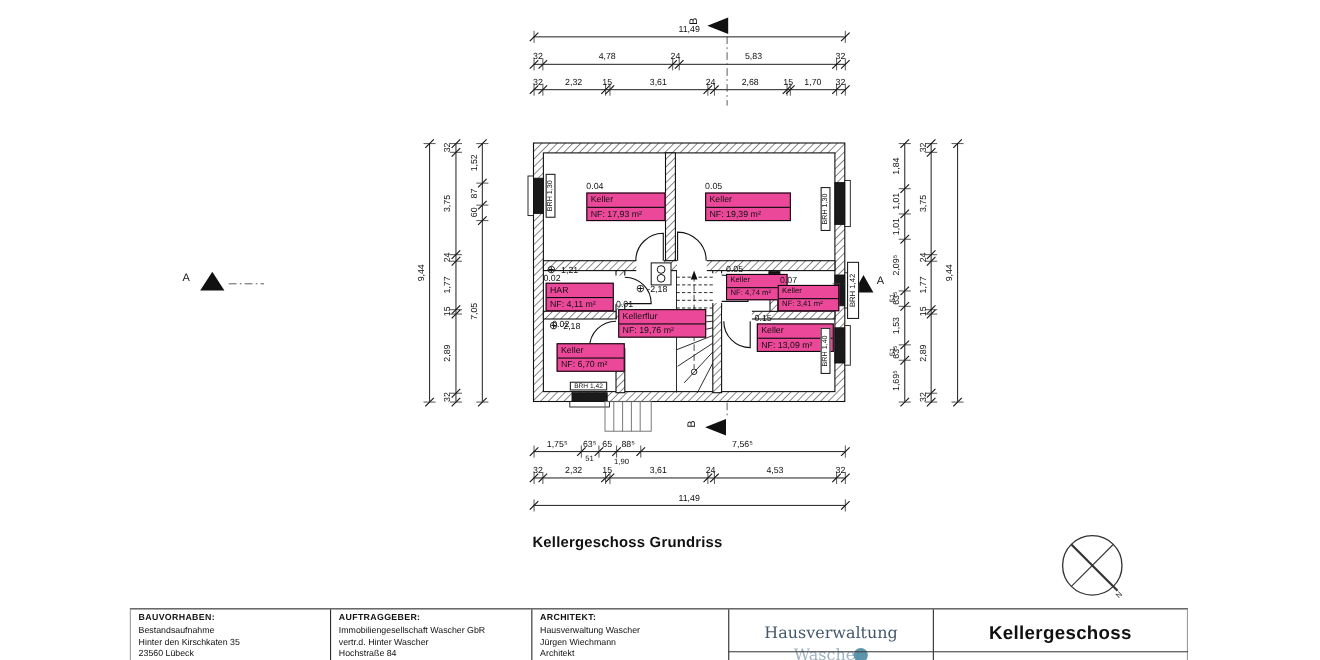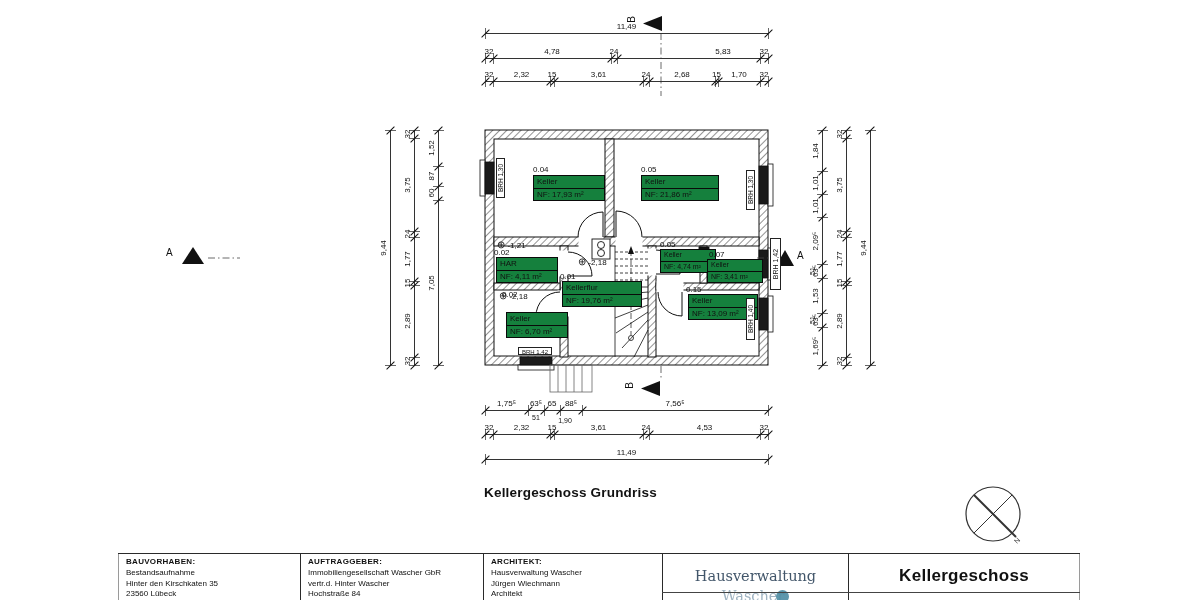--- a/index.html
+++ b/index.html
@@ -1,21 +1,21 @@
 <!DOCTYPE html>
 <html><head>
 <meta charset="utf-8">
 <style>
   *{margin:0;padding:0;box-sizing:border-box}
   html,body{background:#fff}
   #stage{position:relative;width:1200px;height:600px;background:#fff;overflow:hidden;
          font-family:"Liberation Sans",sans-serif;color:#111}
   svg{position:absolute;left:0;top:0}
   .rnum{position:absolute;font-size:8px;color:#111;white-space:nowrap}
-  .rbox{position:absolute;border:1.4px solid #0a0a0a;background:#15803d;font-size:8px;line-height:1.45;white-space:nowrap}
+  .rbox{position:absolute;border:1.4px solid #0a0a0a;background:#ec4899;font-size:8px;line-height:1.45;white-space:nowrap}
   .rbox .rn{padding:0 3px;border-bottom:1px solid #0a0a0a}
   .rbox .ra{padding:0 3px}
   .rbox.small{font-size:7px;line-height:1.5}
   .lvl{position:absolute;font-size:8px;white-space:nowrap}
   .lvl .sym{font-size:10px;margin-right:2px}
   .brh{position:absolute;border:0.8px solid #222;background:#fff;font-size:6.5px;line-height:8px;
        text-align:center;white-space:nowrap;transform-origin:left bottom;overflow:hidden}
   .brh.rot{transform:rotate(-90deg)}
   .dlab{position:absolute;font-size:8px;white-space:nowrap;color:#111}
   .dlab.v{transform:translate(-50%,-50%) rotate(-90deg)}
@@ -153,21 +153,21 @@
 
   <div class="rnum" style="left:533px;top:165px">0.04</div>
   <div class="rbox" style="left:533px;top:175px;width:72px">
     <div class="rn">Keller</div>
     <div class="ra">NF: 17,93 m²</div>
   </div>
 
   <div class="rnum" style="left:641px;top:165px">0.05</div>
   <div class="rbox" style="left:641px;top:175px;width:78px">
     <div class="rn">Keller</div>
-    <div class="ra">NF: 21,86 m²</div>
+    <div class="ra">NF: 19,39 m²</div>
   </div>
 
   <div class="rnum" style="left:494px;top:248px">0.02</div>
   <div class="rbox" style="left:496px;top:257px;width:62px">
     <div class="rn">HAR</div>
     <div class="ra">NF: 4,11 m²</div>
   </div>
 
   <div class="rnum" style="left:560px;top:272px">0.01</div>
   <div class="rbox" style="left:562px;top:281px;width:80px">
@@ -241,21 +241,21 @@
       <div class="dtick" style="left: 605.5px; top: 58px;"></div>
       <div class="dext" style="left: 617px; top: 53px; width: 1px; height: 11px;"></div>
       <div class="dtick" style="left: 611.5px; top: 58px;"></div>
       <div class="dext" style="left: 760px; top: 53px; width: 1px; height: 11px;"></div>
       <div class="dtick" style="left: 754.5px; top: 58px;"></div>
       <div class="dext" style="left: 768px; top: 53px; width: 1px; height: 11px;"></div>
       <div class="dtick" style="left: 762.5px; top: 58px;"></div>
       <div class="dlab h" style="left: 489px; top: 47px;">32</div>
       <div class="dlab h" style="left: 552px; top: 47px;">4,78</div>
       <div class="dlab h" style="left: 614px; top: 47px;">24</div>
-      <div class="dlab h" style="left: 723px; top: 47px;">5,83</div>
+      <div class="dlab h" style="left: 685px; top: 47px;">5,83</div>
       <div class="dlab h" style="left: 764px; top: 47px;">32</div>
       <div class="dline" style="left: 485px; top: 81px; width: 283px; height: 1px;"></div>
       <div class="dext" style="left: 485px; top: 76px; width: 1px; height: 11px;"></div>
       <div class="dtick" style="left: 479.5px; top: 81px;"></div>
       <div class="dext" style="left: 493px; top: 76px; width: 1px; height: 11px;"></div>
       <div class="dtick" style="left: 487.5px; top: 81px;"></div>
       <div class="dext" style="left: 550px; top: 76px; width: 1px; height: 11px;"></div>
       <div class="dtick" style="left: 544.5px; top: 81px;"></div>
       <div class="dext" style="left: 554px; top: 76px; width: 1px; height: 11px;"></div>
       <div class="dtick" style="left: 548.5px; top: 81px;"></div>

